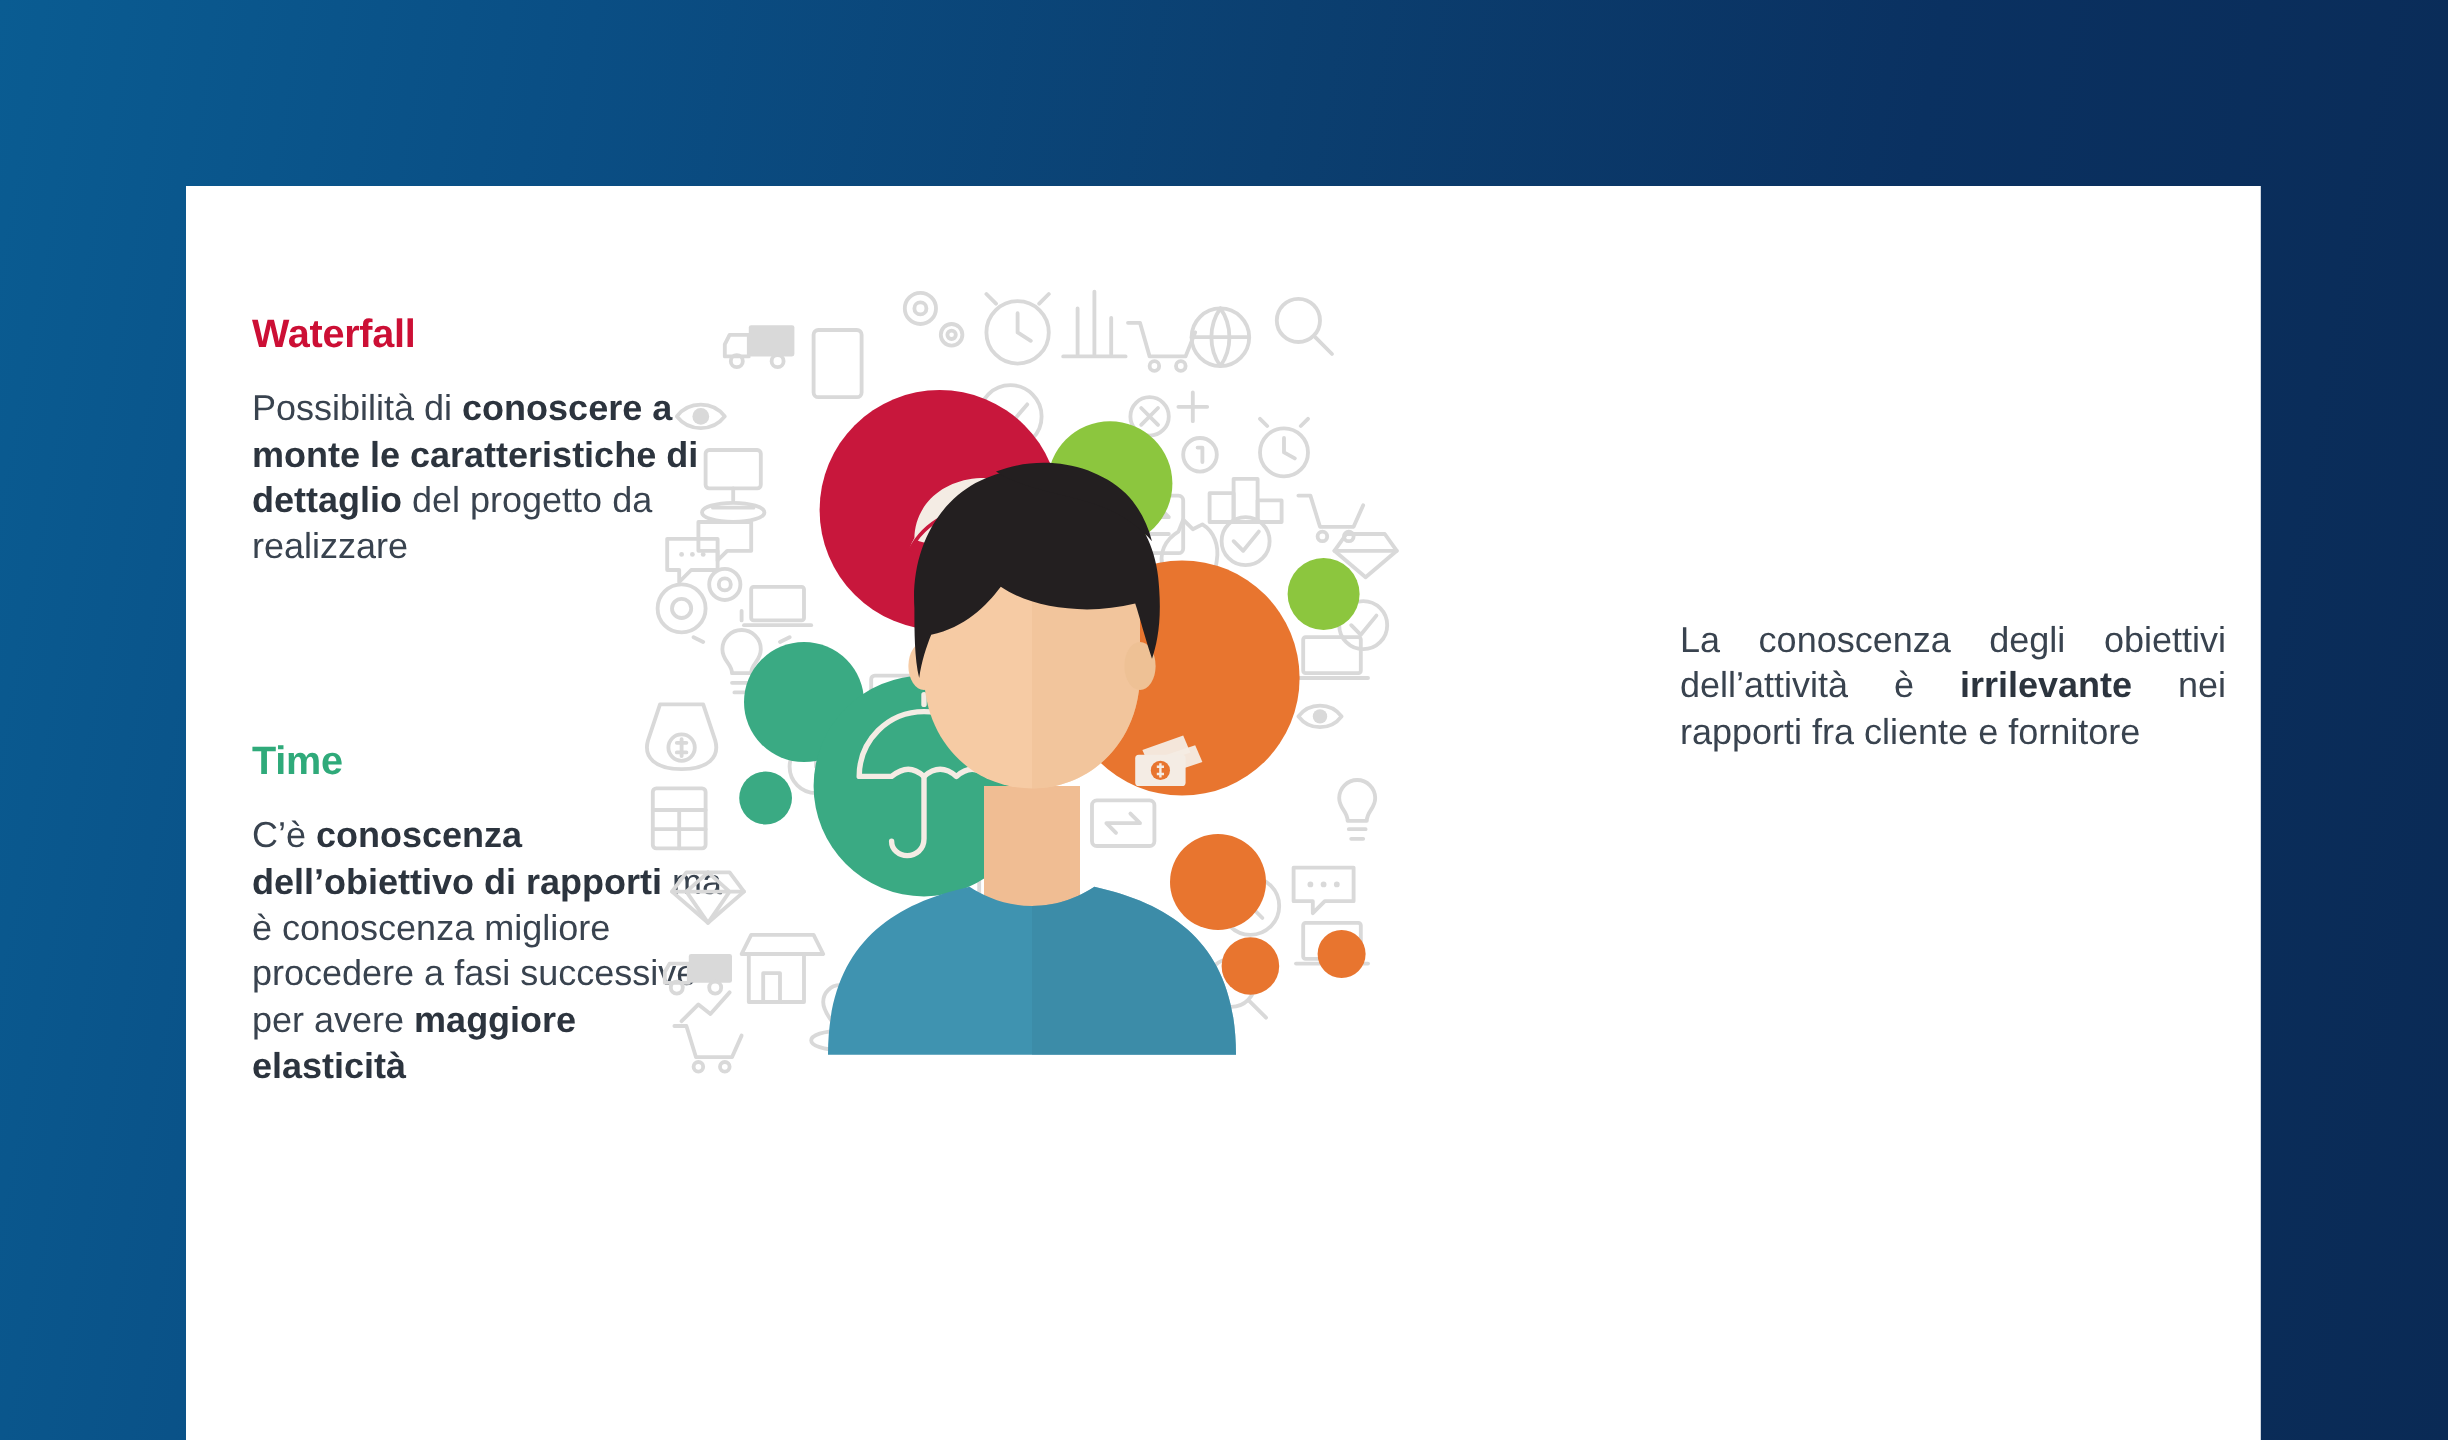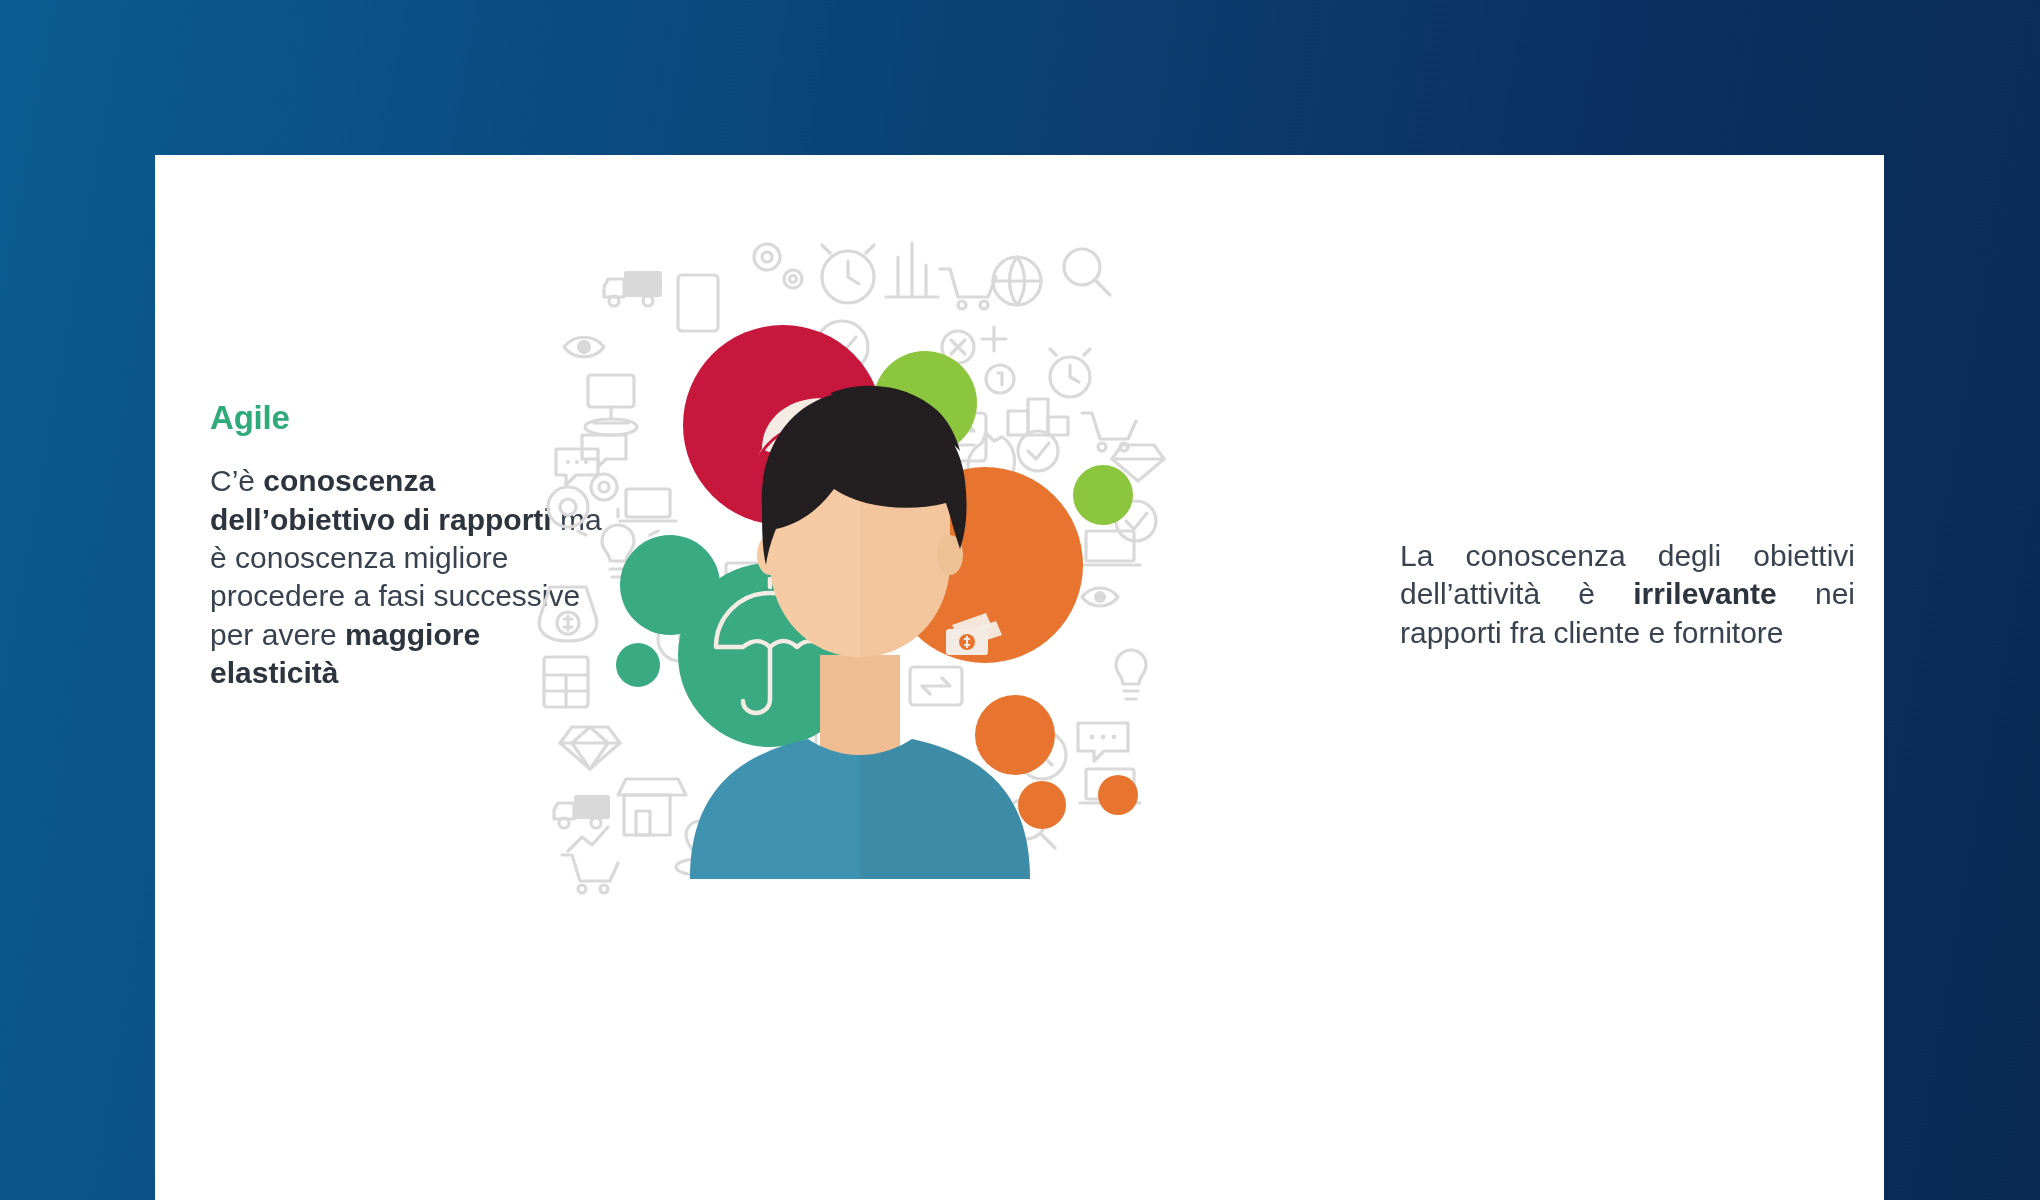--- a/index.html
+++ b/index.html
@@ -57,21 +57,21 @@
     font-size: 30px;
     line-height: 1.28;
     color: #39434f;
     margin: 0;
     font-weight: 400;
   }
   .block-body b { font-weight: bold; color: #2c343e; }
 
   #wf-body { width: 380px; }
   #ag-body { width: 395px; }
-  #tm-body { width: 100%; text-align: justify; margin-top: 22px; }
+  #tm-body { width: 100%; text-align: justify; }
   #tm-body.just > span { display: inline; }
 
   #block-agile { margin-top: 140px; }
 
   
   #illu {
     position: absolute;
     left: 375px;
     top: 80px;
     width: 640px;
@@ -81,23 +81,27 @@
 </style>
 </head>
 <body>
 
 <div id="slide">
 
   <div id="card">
 
     <div class="col" id="col-left">
 
+      <div class="block" id="block-waterfall">
+        <div class="block-title t-waterfall">Waterfall</div>
+        <p class="block-body" id="wf-body"><span>Possibilità di </span><b>conoscere a monte le caratteristiche di dettaglio</b><span> del progetto da realizzare</span></p>
+      </div>
 
       <div class="block" id="block-agile">
-        <div class="block-title t-agile">Agile</div>
+        <div class="block-title t-agile">Time</div>
         <p class="block-body" id="ag-body"><span>C’è </span><b>conoscenza dell’obiettivo di rapporti</b><span> ma è conoscenza migliore procedere a fasi successive per avere </span><b>maggiore elasticità</b></p>
       </div>
 
     </div>
 
     <div class="col" id="col-right">
       <div class="block" id="block-tm">
         <p class="block-body just" id="tm-body"><span>La conoscenza degli obiettivi dell’attività è </span><b>irrilevante</b><span> nei rapporti fra cliente e fornitore</span></p>
       </div>
     </div>

